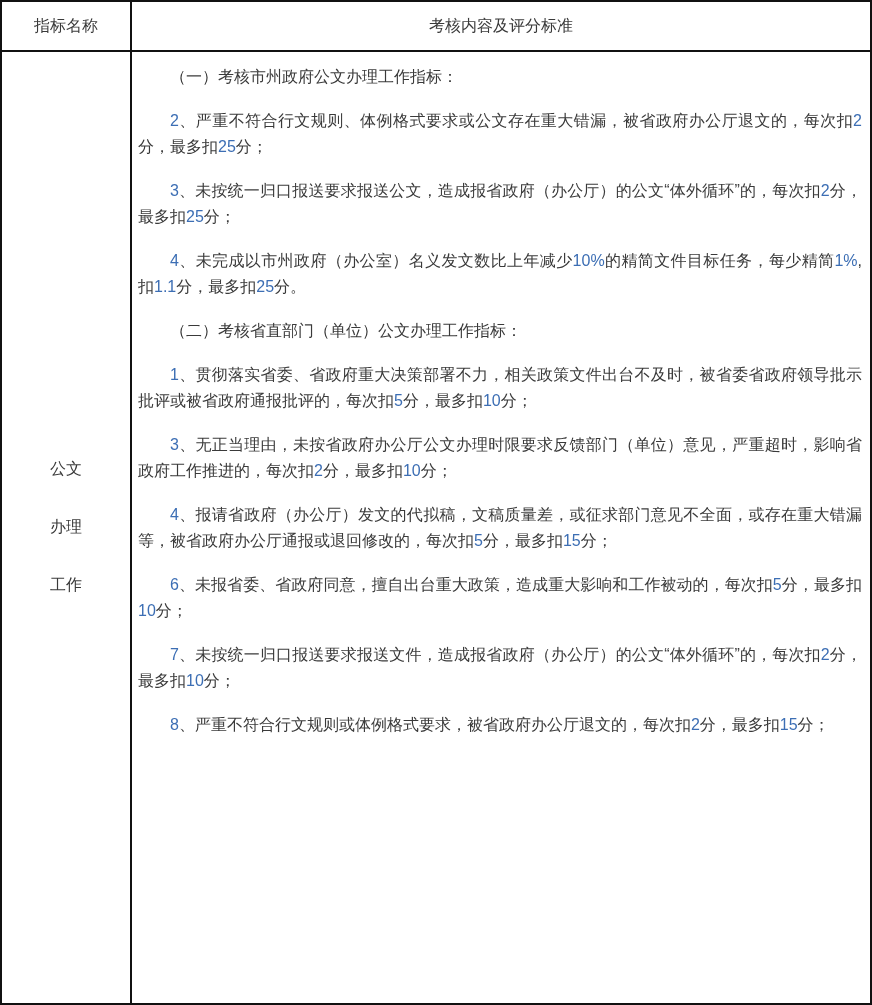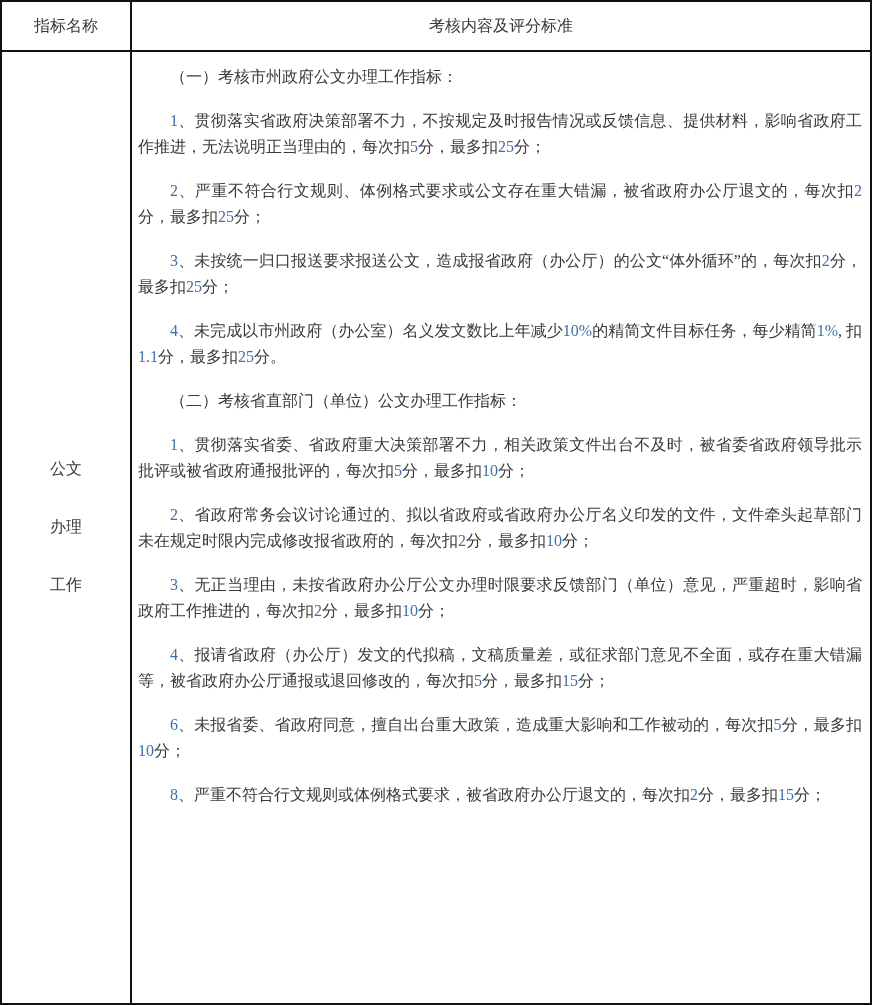--- a/index.html
+++ b/index.html
@@ -7,21 +7,21 @@
     --number:#3c6eb4;
     --border:#111111;
   }
   html,body{margin:0;padding:0;background:#ffffff;}
   .doc{
     position:relative;
     width:868px;height:1001px;
     border:2px solid var(--border);
     box-sizing:content-box;
     display:flex;flex-direction:column;
-    font-family:Liberation Serif, serif;
+    font-family:Liberation Sans, sans-serif;
     color:var(--text);
     background:#ffffff;
   }
   .row{display:flex;min-height:0;}
   .header-row{flex:none;height:48px;border-bottom:2px solid var(--border);}
   .body-row{flex:1;}
   .col-left{
     width:128px;flex:none;
     border-right:2px solid var(--border);
     display:flex;align-items:center;justify-content:center;
@@ -64,27 +64,26 @@
 
   <div class="row body-row">
     <div class="col-left body-left">
       <div>公文</div>
       <div>办理</div>
       <div>工作</div>
     </div>
 
     <div class="col-right body-right">
       <p>（一）考核市州政府公文办理工作指标：</p>
-      <p><span class="num">1</span>、贯彻落实省政府决策部署不力，不按规定及时报告情况或反馈信息、提供材料，影响省政府工作推进，无法说明正当理由的，每次扣<span class="num">5</span>分，最多扣<span class="num">25</span>分；</p>
       <p><span class="num">2</span>、严重不符合行文规则、体例格式要求或公文存在重大错漏，被省政府办公厅退文的，每次扣<span class="num">2</span>分，最多扣<span class="num">25</span>分；</p>
       <p><span class="num">3</span>、未按统一归口报送要求报送公文，造成报省政府（办公厅）的公文“体外循环”的，每次扣<span class="num">2</span>分，最多扣<span class="num">25</span>分；</p>
       <p><span class="num">4</span>、未完成以市州政府（办公室）名义发文数比上年减少<span class="num">10%</span>的精简文件目标任务，每少精简<span class="num">1%</span>, 扣<span class="num">1.1</span>分，最多扣<span class="num">25</span>分。</p>
       <p>（二）考核省直部门（单位）公文办理工作指标：</p>
       <p><span class="num">1</span>、贯彻落实省委、省政府重大决策部署不力，相关政策文件出台不及时，被省委省政府领导批示批评或被省政府通报批评的，每次扣<span class="num">5</span>分，最多扣<span class="num">10</span>分；</p>
-      <p><span class="num">2</span>、省政府常务会议讨论通过的、拟以省政府或省政府办公厅名义印发的文件，文件牵头起草部门未在规定时限内完成修改报省政府的，每次扣<span class="num">2</span>分，最多扣<span class="num">10</span>分；</p>
       <p><span class="num">3</span>、无正当理由，未按省政府办公厅公文办理时限要求反馈部门（单位）意见，严重超时，影响省政府工作推进的，每次扣<span class="num">2</span>分，最多扣<span class="num">10</span>分；</p>
       <p><span class="num">4</span>、报请省政府（办公厅）发文的代拟稿，文稿质量差，或征求部门意见不全面，或存在重大错漏等，被省政府办公厅通报或退回修改的，每次扣<span class="num">5</span>分，最多扣<span class="num">15</span>分；</p>
       <p><span class="num">6</span>、未报省委、省政府同意，擅自出台重大政策，造成重大影响和工作被动的，每次扣<span class="num">5</span>分，最多扣<span class="num">10</span>分；</p>
+      <p><span class="num">7</span>、未按统一归口报送要求报送文件，造成报省政府（办公厅）的公文“体外循环”的，每次扣<span class="num">2</span>分，最多扣<span class="num">10</span>分；</p>
       <p><span class="num">8</span>、严重不符合行文规则或体例格式要求，被省政府办公厅退文的，每次扣<span class="num">2</span>分，最多扣<span class="num">15</span>分；</p>
     </div>
   </div>
 
 </div>
 
 </body></html>

